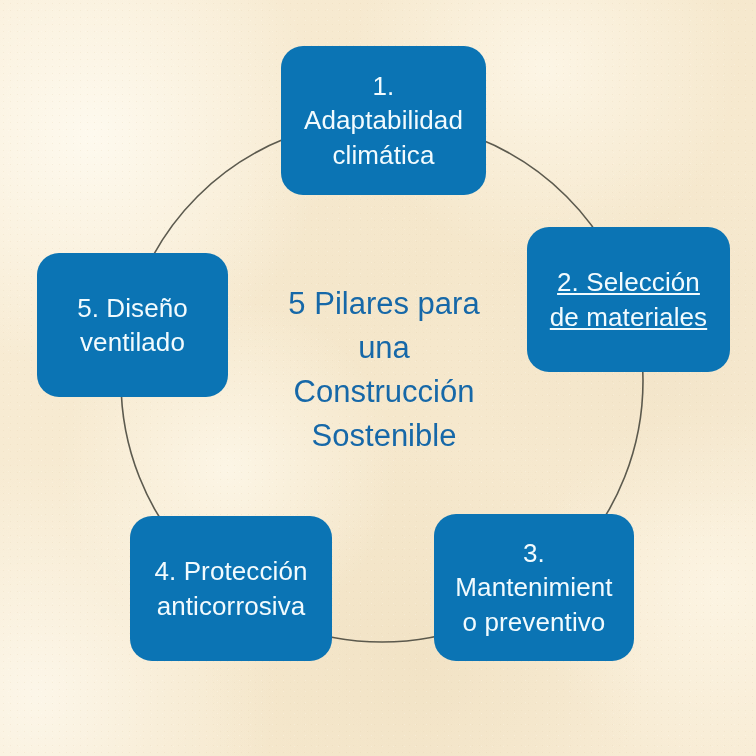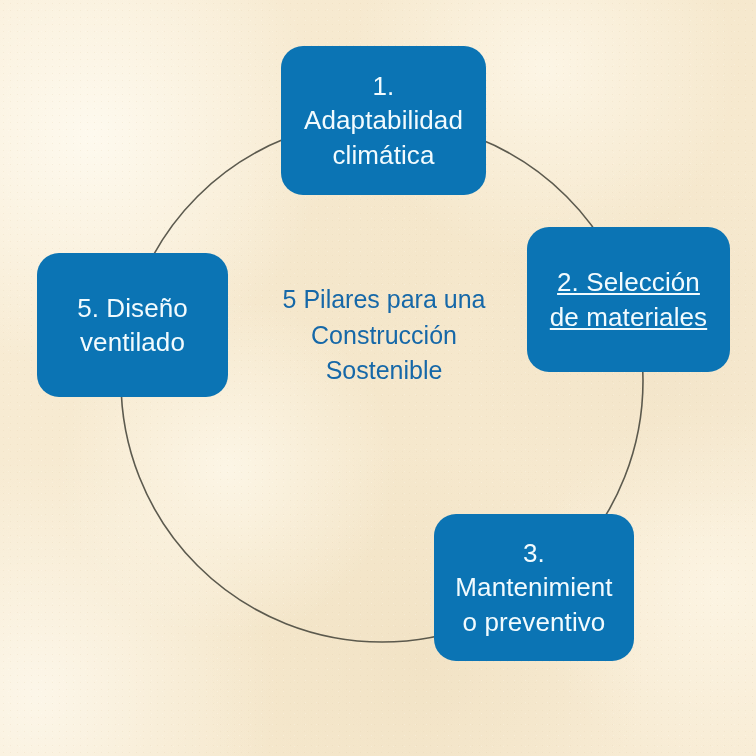--- a/index.html
+++ b/index.html
@@ -80,21 +80,21 @@
   .p5 { left: 37px;  top: 228px; width: 191px; height: 144px; margin-top: 25px; }
 
   
   .center-title {
     position: absolute;
     left: 268px;
     top: 282px;
     width: 232px;
     text-align: center;
     color: #1668a8;
-    font-size: 25px;
+    font-size: 31px;
     line-height: 1.42;
     white-space: pre-line;
   }
 
   
   .footer {
     position: absolute;
     left: 0;
     right: 0;
     top: 706px;
@@ -129,20 +129,24 @@
     <span>2. Selección
 de materiales</span>
   </div>
 
   <div class="pillar p3">
     <span>3.
 Mantenimient
 o preventivo</span>
   </div>
 
+  <div class="pillar p4">
+    <span>4. Protección
+anticorrosiva</span>
+  </div>
 
   <div class="pillar p5">
     <span>5. Diseño
 ventilado</span>
   </div>
 
 
 </div>
 
 </body></html>

